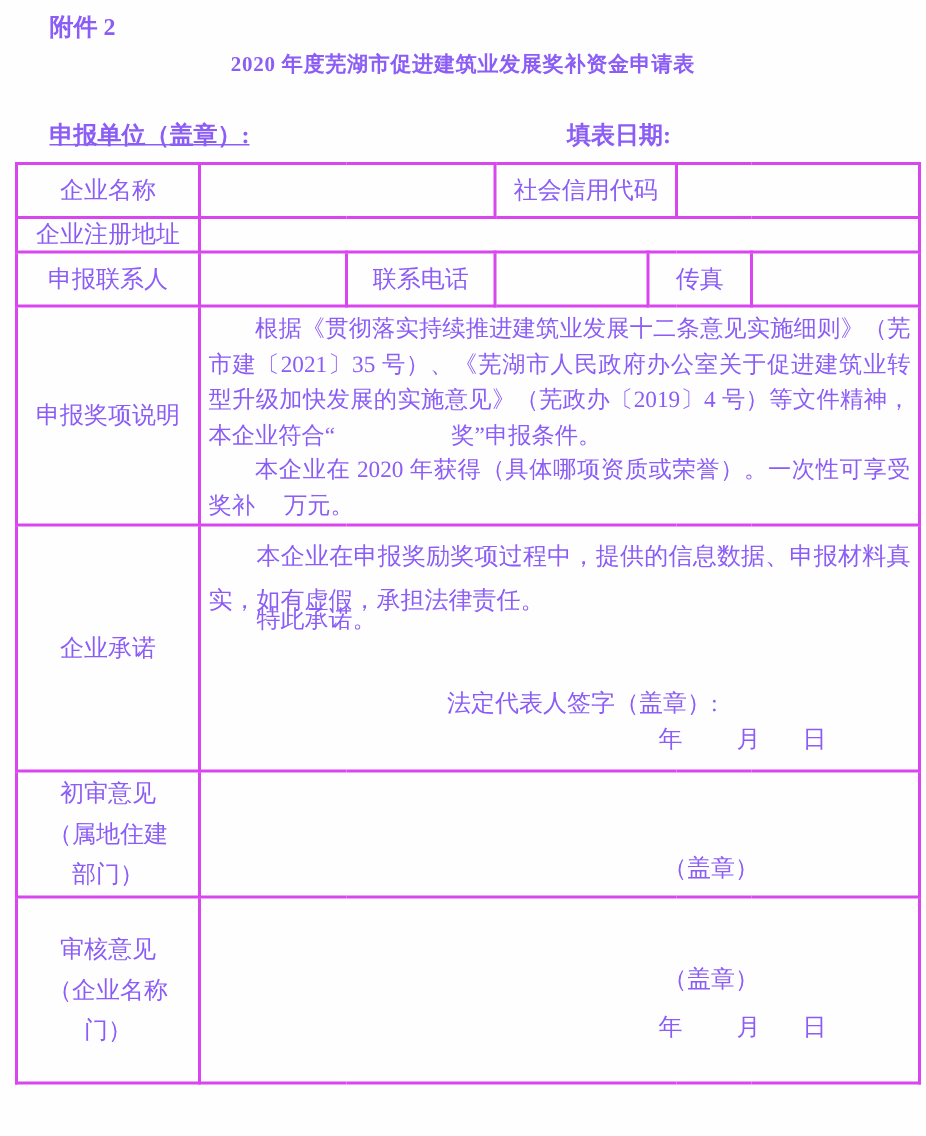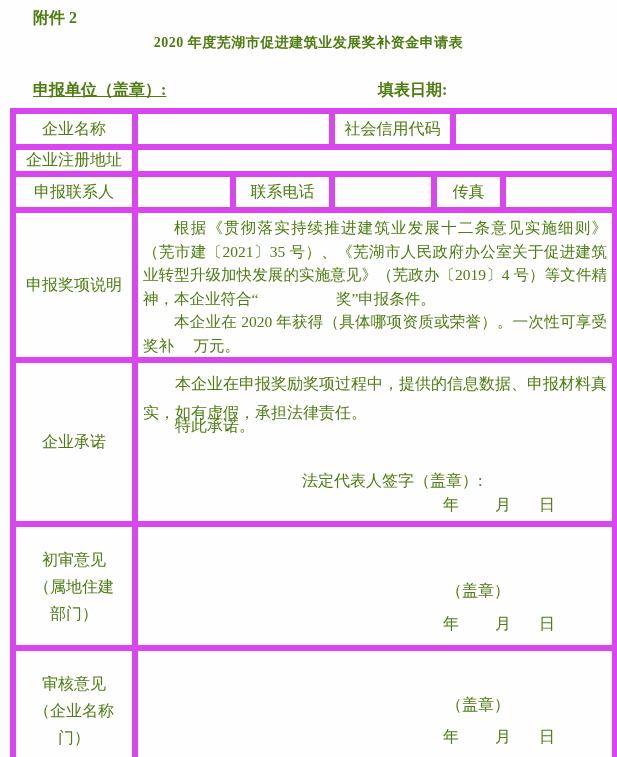--- a/index.html
+++ b/index.html
@@ -1,37 +1,37 @@
 <!DOCTYPE html>
 <html><head>
 <meta charset="utf-8">
 <style>
   html,body{margin:0;padding:0;background:#ffffff;}
   .page{
     position:relative;width:617px;height:757px;background:#fefefe;
-    font-family:"Liberation Serif","DejaVu Serif",serif;color:#4d7c0f;overflow:hidden;
+    font-family:"Liberation Serif","DejaVu Serif",serif;color:#8b5cf6;overflow:hidden;
   }
   .attachment{position:absolute;left:33px;top:8px;font-size:16px;font-weight:bold;}
   .doc-title{position:absolute;left:0;right:0;top:34px;margin:0;text-align:center;
     font-size:14px;font-weight:bold;letter-spacing:0.5px;}
   .subhead{position:absolute;left:0;right:0;top:80px;height:20px;font-size:16px;font-weight:bold;}
   .subhead .applicant{position:absolute;left:33px;text-decoration:underline;}
   .subhead .date{position:absolute;left:378px;}
   table.form{
     position:absolute;left:10px;top:108px;width:602px;
     border-collapse:collapse;table-layout:fixed;
   }
-  td{border:6px solid #d946ef;font-size:16px;padding:0;vertical-align:middle;
+  td{border:2px solid #d946ef;font-size:16px;padding:0;vertical-align:middle;
      overflow:hidden;box-sizing:border-box;}
   td.lbl{text-align:center;}
   td.lbl .lline{line-height:27px;}
   td.content{position:relative;vertical-align:top;text-align:left;}
   
   tr.r1{height:36px;} tr.r2{height:19px;} tr.r3{height:36px;}
-  tr.r4{height:146px;} tr.r5{height:164px;} tr.r6{height:124px;} tr.r7{height:124px;}
+  tr.r4{height:146px;} tr.r5{height:164px;} tr.r6{height:84px;} tr.r7{height:124px;}
   
   .r4 .para{margin:0;padding:0 5px;text-indent:2em;text-align:justify;
     line-height:23.5px;font-size:15.5px;}
   .r4 .para:first-child{padding-top:3px;}
   
   .r5c .p1{position:absolute;top:6px;left:5px;right:5px;margin:0;text-indent:2em;
     text-align:justify;line-height:29px;}
   .r5c .p2{position:absolute;top:48px;left:5px;margin:0;text-indent:2em;line-height:29px;}
   .r5c .sig{position:absolute;left:164px;top:108px;}
   .r5c .dateline{top:132px;}

